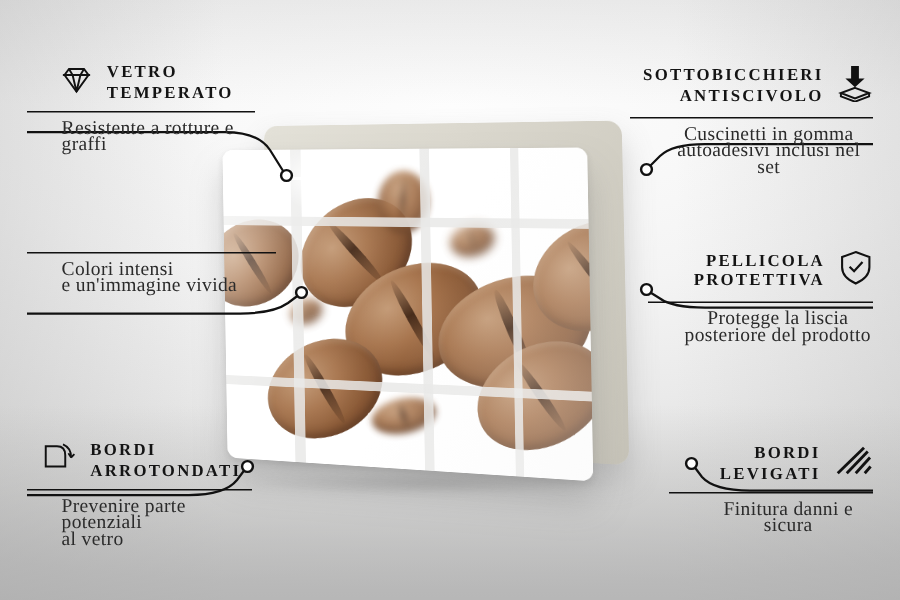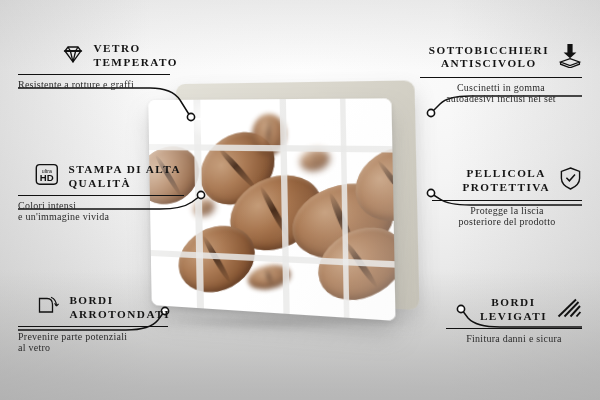--- a/index.html
+++ b/index.html
@@ -99,27 +99,28 @@
 
   
   .callout{position:absolute;}
   .co-head{display:flex;align-items:center;gap:9px;}
   .co-title{
     font-size:11.2px;letter-spacing:1.5px;font-weight:700;color:#141414;
     line-height:13.5px;text-transform:uppercase;white-space:pre-line;
   }
   .co-rule{height:1.4px;background:#111;margin-top:5px;}
   .co-sub{
-    font-size:10px;color:#2b2b2b;line-height:11px;margin-top:4px;white-space:pre-line;
+    font-size:13px;color:#2b2b2b;line-height:11px;margin-top:4px;white-space:pre-line;
     letter-spacing:.25px;
-  }
-  .left .co-head{justify-content:flex-end;}
+    margin-left:23px;
+  }
+  .left .co-head{justify-content:center;}
   .left .co-sub{text-align:left;}
   .right .co-head{justify-content:flex-end;}
-  .right .co-title{text-align:center;}
+  .right .co-title{text-align:right;}
   .right .co-sub{text-align:center;}
 
   .icon{flex:0 0 auto;display:block;}
 
   
   #connectors{position:absolute;inset:0;width:600px;height:400px;pointer-events:none;}
 </style>
 </head>
 <body>
 
@@ -195,31 +196,20 @@
         </svg>
       </span>
       <span class="co-title">VETRO
 TEMPERATO</span>
     </div>
     <div class="co-rule" style="width:152px;"></div>
     <div class="co-sub">Resistente a rotture e graffi</div>
   </div>
 
   <div class="callout left" style="left:18px;top:163px;width:163px;">
-    <div class="co-head">
-      <span class="icon">
-        <svg width="24" height="23" viewBox="0 0 24 23">
-          <rect x="1.3" y="1.6" width="21" height="19.6" rx="3.4" fill="none" stroke="#111" stroke-width="1.4"></rect>
-          <text x="11.8" y="10" font-family="Liberation Sans, sans-serif" font-size="5.2" text-anchor="middle" fill="#111">ultra</text>
-          <text x="11.8" y="18.4" font-family="Liberation Sans, sans-serif" font-size="9.6" font-weight="bold" text-anchor="middle" fill="#111">HD</text>
-        </svg>
-      </span>
-      <span class="co-title">STAMPA DI ALTA
-QUALITÀ</span>
-    </div>
     <div class="co-rule" style="width:166px;"></div>
     <div class="co-sub">Colori intensi
 e un'immagine vivida</div>
   </div>
 
   <div class="callout left" style="left:18px;top:294px;width:152px;">
     <div class="co-head">
       <span class="icon">
         <svg width="24" height="22" viewBox="0 0 24 22" fill="none" stroke="#111" stroke-width="1.3">
           <path d="M3.5 3.5 H11 Q16.5 3.5 16.5 9.5 V17 H3.5 Z"></path>

